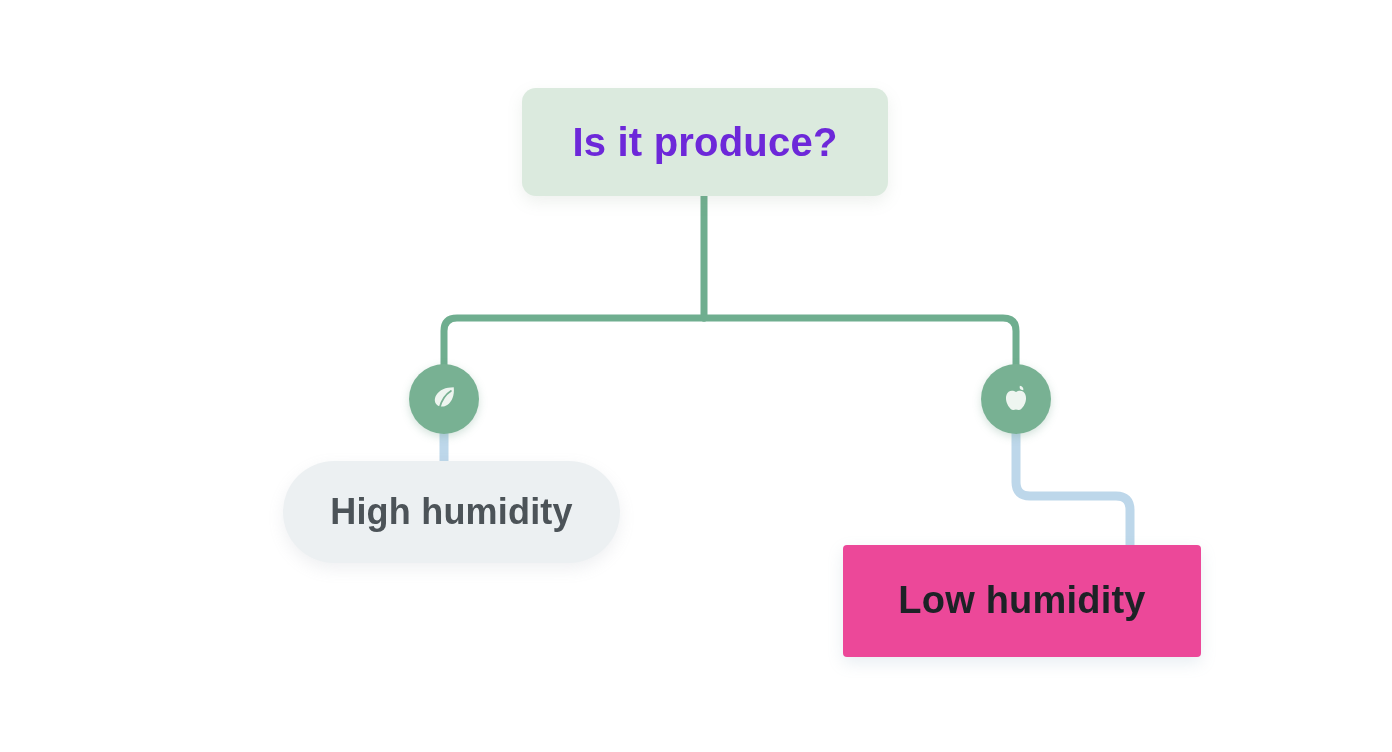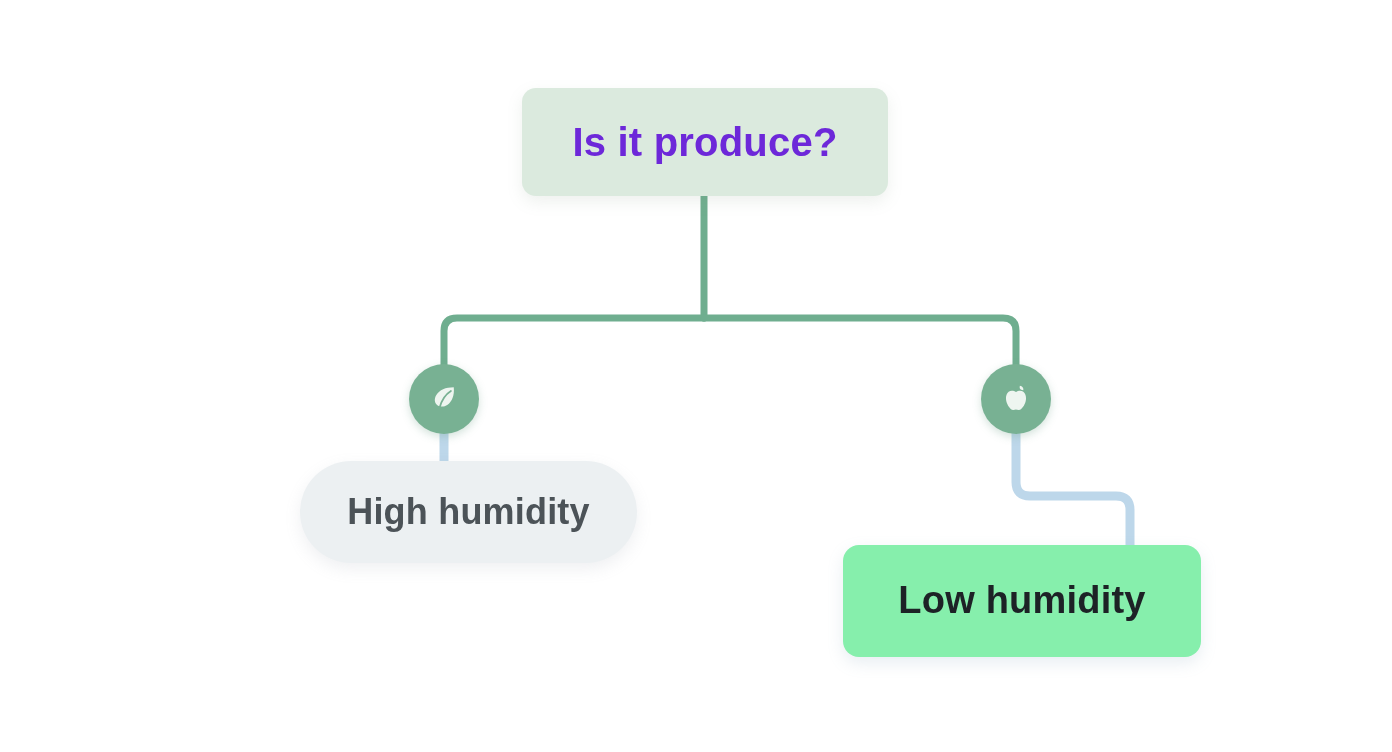--- a/index.html
+++ b/index.html
@@ -71,43 +71,43 @@
   }
   #node-root .node-label {
     font-size: 40px;
     font-weight: 700;
     color: #6d28d9;
     letter-spacing: 0.2px;
   }
 
   
   #node-high {
-    left: 300px;
+    left: 283px;
     top: 461px;
     width: 337px;
     height: 102px;
     background: #ecf0f2;
     border-radius: 51px;
     box-shadow: 0 6px 16px rgba(140,150,160,0.14);
   }
   #node-high .node-label {
     font-size: 36px;
     font-weight: 700;
     color: #4c5358;
     letter-spacing: 0.2px;
   }
 
   
   #node-low {
     left: 843px;
     top: 545px;
     width: 358px;
     height: 112px;
-    background: #86efac;
-    border-radius: 16px;
+    background: #ec4899;
+    border-radius: 4px;
     box-shadow: 0 6px 16px rgba(130,160,185,0.18);
   }
   #node-low .node-label {
     font-size: 38px;
     font-weight: 700;
     color: #1d2226;
     letter-spacing: 0.2px;
   }
 
   

